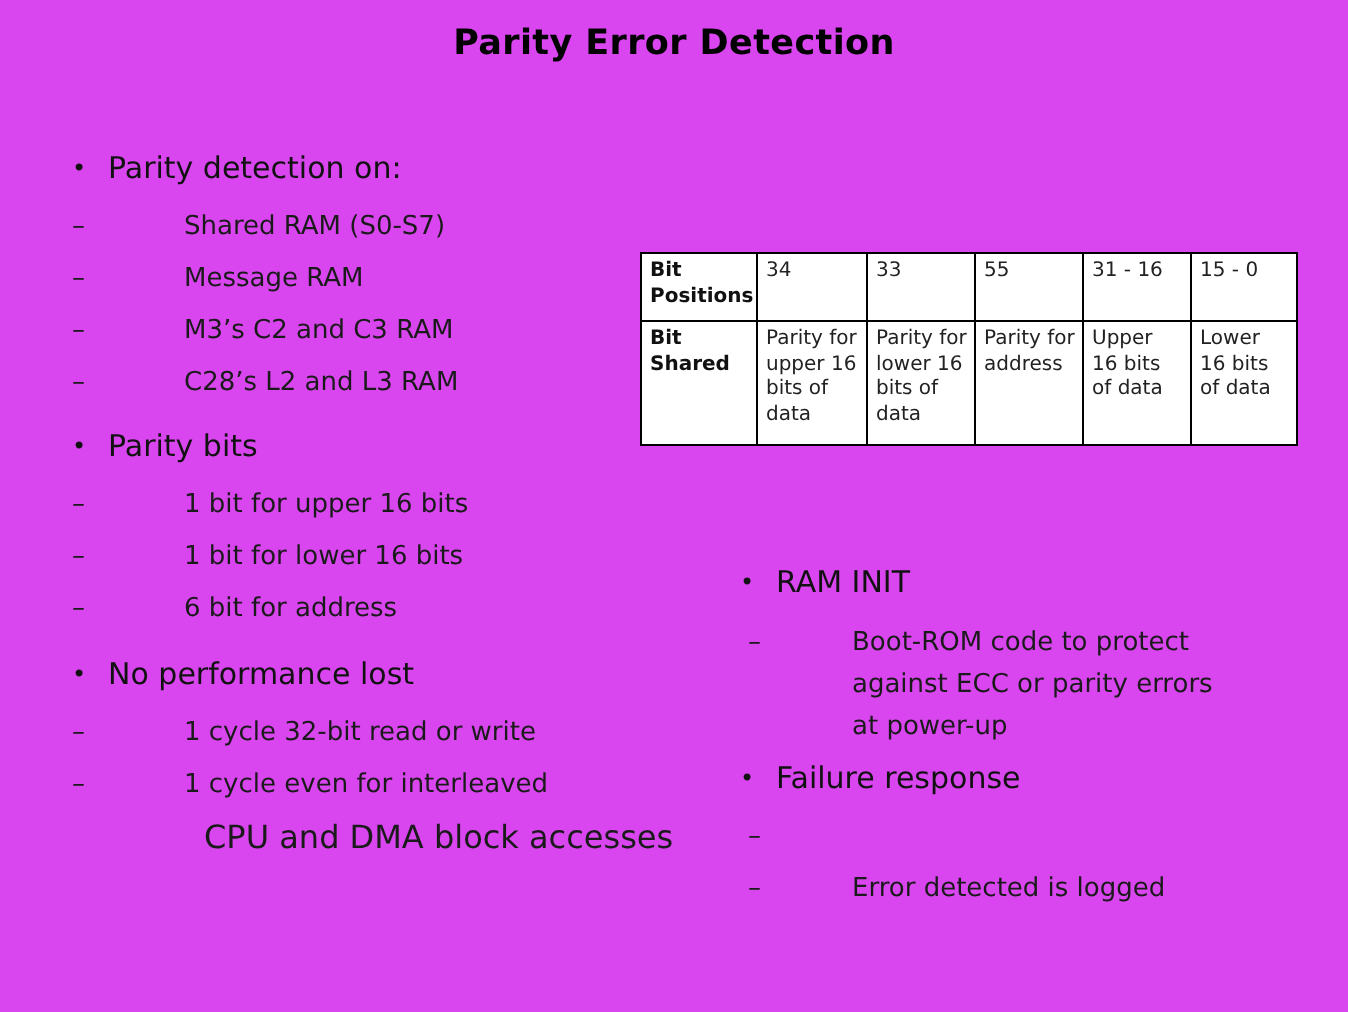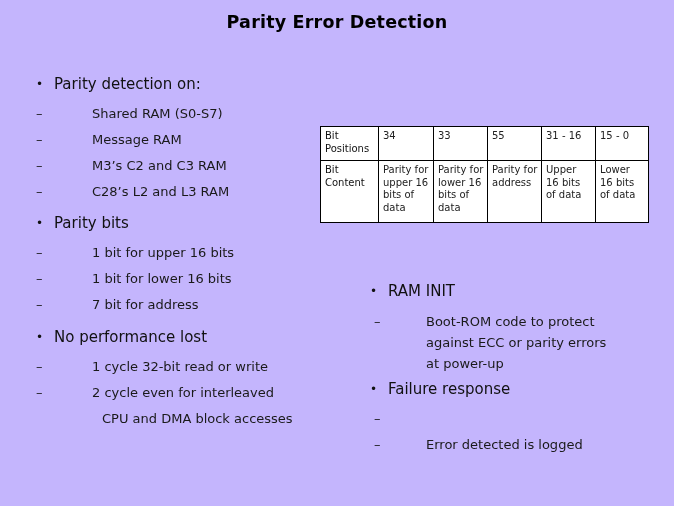--- a/index.html
+++ b/index.html
@@ -1,52 +1,52 @@
 <!DOCTYPE html>
 <html><head>
 <meta charset="utf-8">
 <style>
   html,body { margin:0; padding:0; background:#ffffff; }
   .slide {
-    position:relative; width:674px; height:506px; background:#c4b5fd;
+    position:relative; width:674px; height:506px; background:#d946ef;
     font-family:"DejaVu Sans", sans-serif; color:#1a1a1a; overflow:hidden;
   }
   .title {
     position:absolute; top:12px; left:0; width:100%; text-align:center;
     font-size:17.5px; font-weight:bold; color:#000000; margin:0; letter-spacing:0.2px;
   }
   .sec { position:absolute; }
   .hrow { display:flex; align-items:flex-start; font-size:15px; line-height:20px; color:#111; }
   .blt  { width:18px; flex:0 0 18px; font-size:12px; line-height:20px; }
   .items { margin-top:7px; font-size:13px; }
   .item { display:flex; align-items:flex-start; line-height:26px; }
   .item .dash { flex:0 0 20px; width:20px; }
   .rcol .item { padding-left:4px; }
   .rcol .item .dash { flex:0 0 16px; width:16px; }
   .item .txt { white-space:nowrap;margin-left:36px; }
   .item.wrap .txt { white-space:normal; width:196px; line-height:21px; }
   .item.wrap { line-height:21px; padding-top:3px; }
-  .cont { line-height:26px; padding-left:66px; font-size:13px; white-space:nowrap; }
+  .cont { line-height:26px; padding-left:66px; font-size:16px; white-space:nowrap; }
   
   .s1 { left:36px; top:74px; }
   .s2 { left:36px; top:213px; }
   .s3 { left:36px; top:327px; }
   .s4 { left:370px; top:281px; }
   .s5 { left:370px; top:379px; }
   
   .bit-table {
     position:absolute; left:320px; top:126px; width:328px;
     border-collapse:collapse; table-layout:fixed; background:#fff;
   }
   .bit-table td {
     border:1px solid #000000; vertical-align:top;
     font-size:10px; line-height:12.5px; padding:3px 3px 2px 4px;
     overflow:hidden; color:#222;
   }
-  .bit-table .hdr { font-weight:normal; color:#111; }
+  .bit-table .hdr { font-weight:bold; color:#111; }
   .bit-table tr.r1 td { height:28px; }
   .bit-table tr.r2 td { height:56px; }
 </style>
 </head>
 <body>
 
 <div class="slide">
 
   <h1 class="title">Parity Error Detection</h1>
 
@@ -62,21 +62,21 @@
     <tbody>
       <tr class="r1">
         <td class="hdr">Bit Positions</td>
         <td>34</td>
         <td>33</td>
         <td>55</td>
         <td>31 - 16</td>
         <td>15 - 0</td>
       </tr>
       <tr class="r2">
-        <td class="hdr">Bit Content</td>
+        <td class="hdr">Bit Shared</td>
         <td>Parity for upper 16 bits of data</td>
         <td>Parity for lower 16 bits of data</td>
         <td>Parity for address</td>
         <td>Upper 16 bits of data</td>
         <td>Lower 16 bits of data</td>
       </tr>
     </tbody>
   </table>
 
   <section class="sec s1 lcol">
@@ -113,38 +113,38 @@
       <div class="item">
         <span class="dash">–</span>
         <span class="txt">1 bit for upper 16 bits</span>
       </div>
       <div class="item">
         <span class="dash">–</span>
         <span class="txt">1 bit for lower 16 bits</span>
       </div>
       <div class="item">
         <span class="dash">–</span>
-        <span class="txt">7 bit for address</span>
+        <span class="txt">6 bit for address</span>
       </div>
     </div>
   </section>
 
   <section class="sec s3 lcol">
     <div class="hrow">
       <span class="blt">•</span>
       <span class="htext">No performance lost</span>
     </div>
     <div class="items">
       <div class="item">
         <span class="dash">–</span>
         <span class="txt">1 cycle 32-bit read or write</span>
       </div>
       <div class="item">
         <span class="dash">–</span>
-        <span class="txt">2 cycle even for interleaved</span>
+        <span class="txt">1 cycle even for interleaved</span>
       </div>
       <div class="cont">CPU and DMA block accesses</div>
     </div>
   </section>
 
   <section class="sec s4 rcol">
     <div class="hrow">
       <span class="blt">•</span>
       <span class="htext">RAM INIT</span>
     </div>

